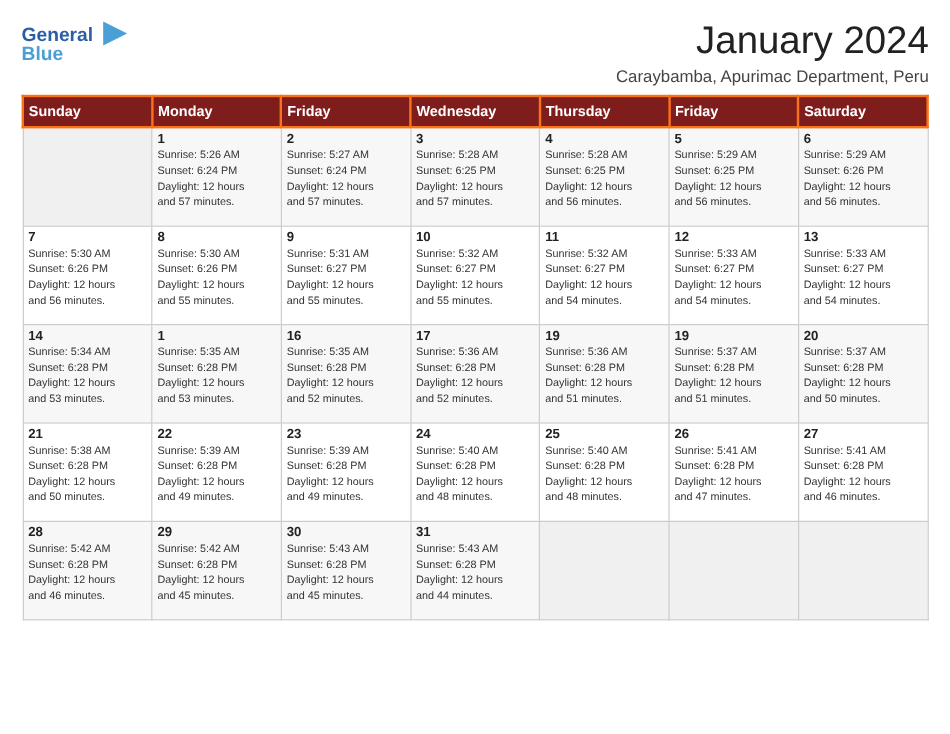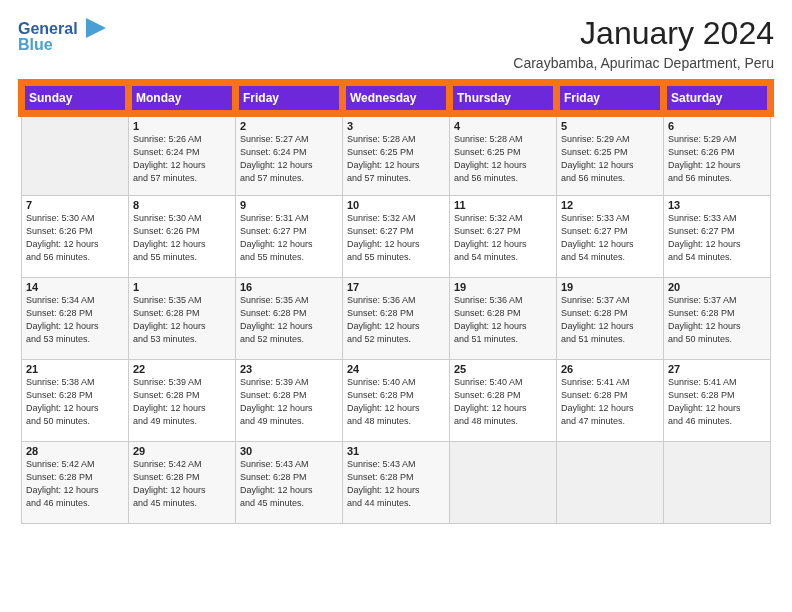--- a/index.html
+++ b/index.html
@@ -40,27 +40,27 @@
       font-size: 14px;
       color: #444;
       margin-top: 4px;
     }
     table {
       width: 100%;
       border-collapse: collapse;
       table-layout: fixed;
     }
     thead tr th {
-      background-color: #6d28d9;
+      background-color: #7f1d1d;
       color: #fff;
       font-size: 12px;
       font-weight: bold;
       padding: 5px 4px;
       text-align: left;
-      border: 7px solid #f97316;
+      border: 2px solid #f97316;
     }
     tbody tr td {
       border: 1px solid #ccc;
       vertical-align: top;
       padding: 3px 4px;
       font-size: 9.5px;
       color: #222;
       height: 82px;
       background: #fff;
     }

